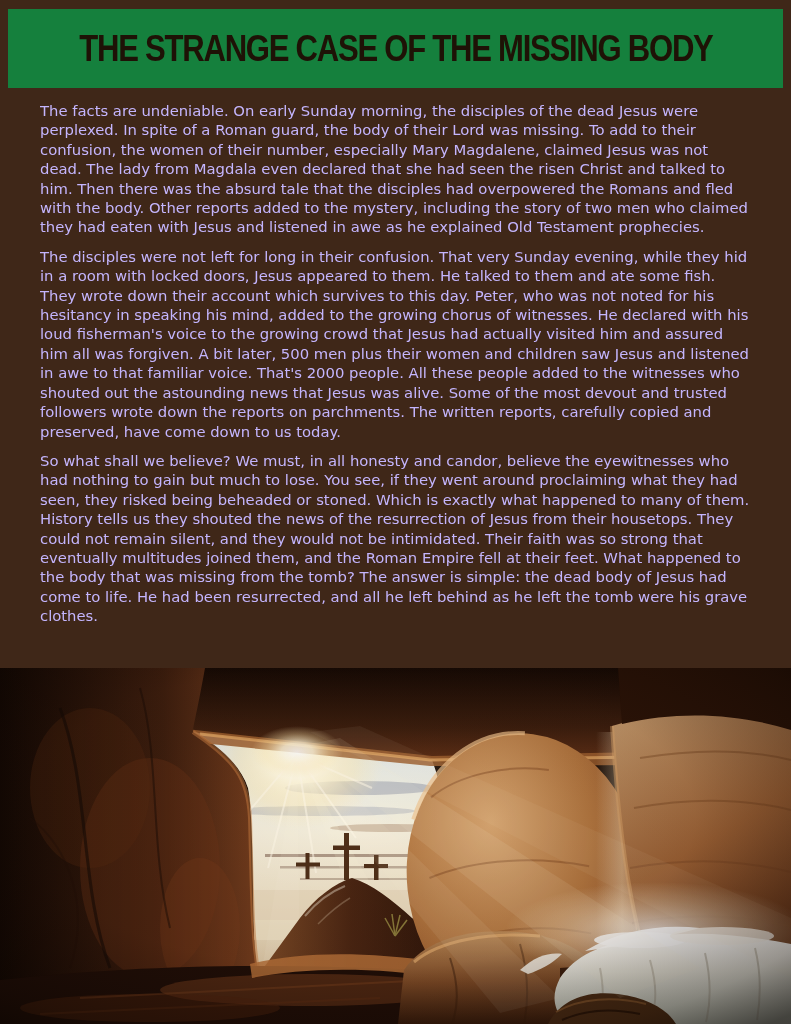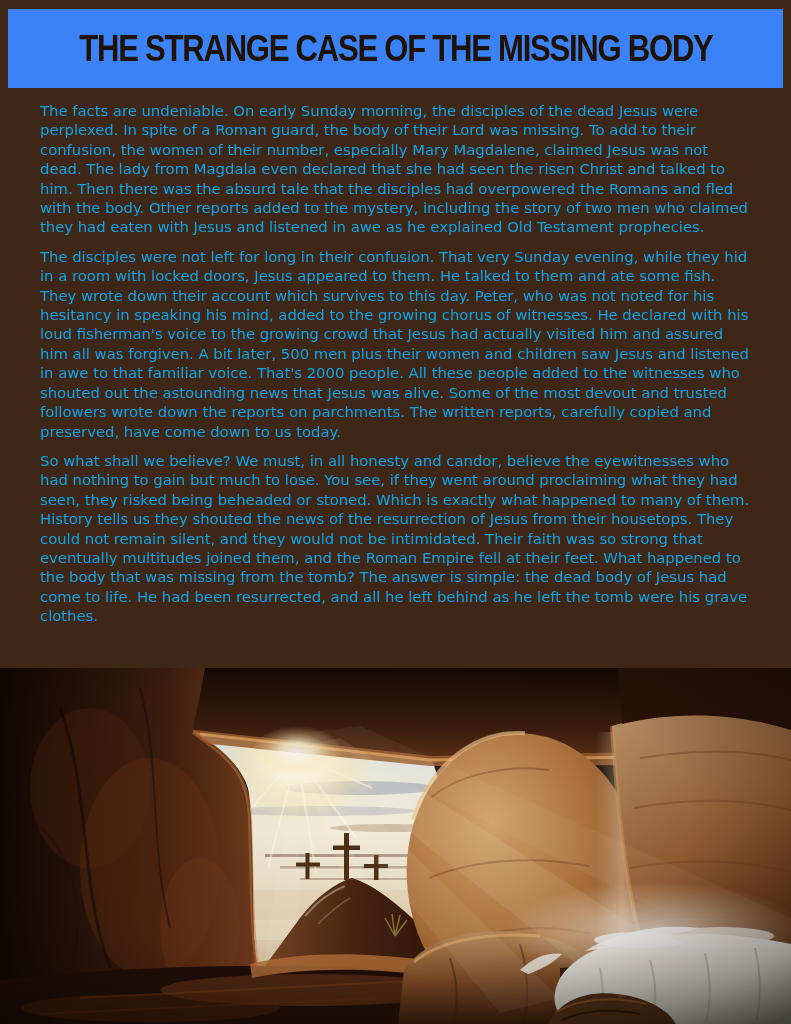--- a/index.html
+++ b/index.html
@@ -28,25 +28,25 @@
   .photo{
     position:absolute;left:0;bottom:0;width:791px;height:356px;margin:0;
     line-height:0;
   }
 </style>
 </head>
 <body>
 
 <div class="page" style="background: rgb(63, 39, 24);">
 
-  <header class="banner" style="background: #3b82f6; text-align: right;">
+  <header class="banner" style="background: #15803d; text-align: right;">
     <h1 class="title" style="color: rgb(30, 18, 6);">THE STRANGE CASE OF THE MISSING BODY</h1>
   </header>
 
-  <main class="content" style="color: #0ea5e9;">
+  <main class="content" style="color: #c4b5fd;">
     <p>The facts are undeniable. On early Sunday morning, the disciples of the dead Jesus were perplexed. In spite of a Roman guard, the body of their Lord was missing. To add to their confusion, the women of their number, especially Mary Magdalene, claimed Jesus was not dead. The lady from Magdala even declared that she had seen the risen Christ and talked to him. Then there was the absurd tale that the disciples had overpowered the Romans and fled with the body. Other reports added to the mystery, including the story of two men who claimed they had eaten with Jesus and listened in awe as he explained Old Testament prophecies.</p>
     <p>The disciples were not left for long in their confusion. That very Sunday evening, while they hid in a room with locked doors, Jesus appeared to them. He talked to them and ate some fish. They wrote down their account which survives to this day. Peter, who was not noted for his hesitancy in speaking his mind, added to the growing chorus of witnesses. He declared with his loud fisherman's voice to the growing crowd that Jesus had actually visited him and assured him all was forgiven. A bit later, 500 men plus their women and children saw Jesus and listened in awe to that familiar voice. That's 2000 people. All these people added to the witnesses who shouted out the astounding news that Jesus was alive. Some of the most devout and trusted followers wrote down the reports on parchments. The written reports, carefully copied and preserved, have come down to us today.</p>
     <p>So what shall we believe? We must, in all honesty and candor, believe the eyewitnesses who had nothing to gain but much to lose. You see, if they went around proclaiming what they had seen, they risked being beheaded or stoned. Which is exactly what happened to many of them. History tells us they shouted the news of the resurrection of Jesus from their housetops. They could not remain silent, and they would not be intimidated. Their faith was so strong that eventually multitudes joined them, and the Roman Empire fell at their feet. What happened to the body that was missing from the tomb? The answer is simple: the dead body of Jesus had come to life. He had been resurrected, and all he left behind as he left the tomb were his grave clothes.</p>
   </main>
 
   <figure class="photo">
     <svg width="791" height="356" viewBox="0 0 791 356" xmlns="http://www.w3.org/2000/svg">
       <defs>
         <linearGradient id="skyG" x1="0" y1="0" x2="0" y2="1">
           <stop offset="0" stop-color="#dfe9f0"></stop>

